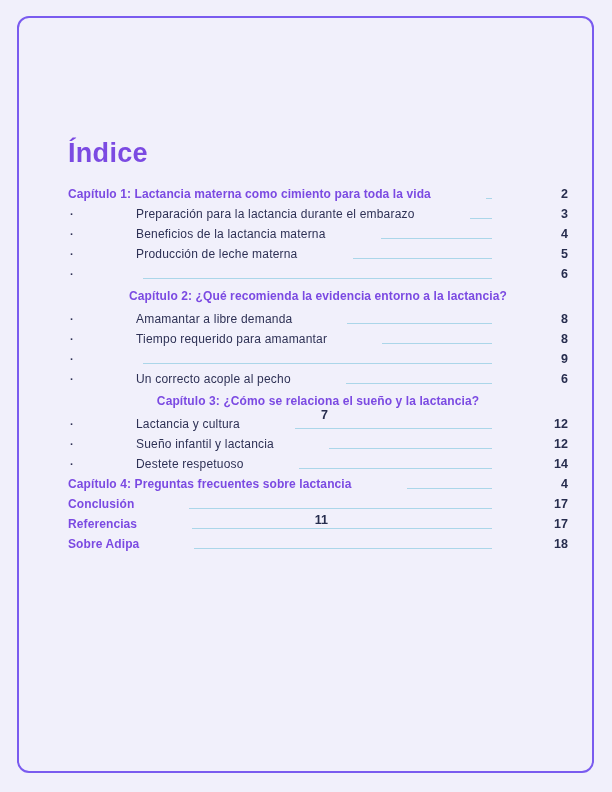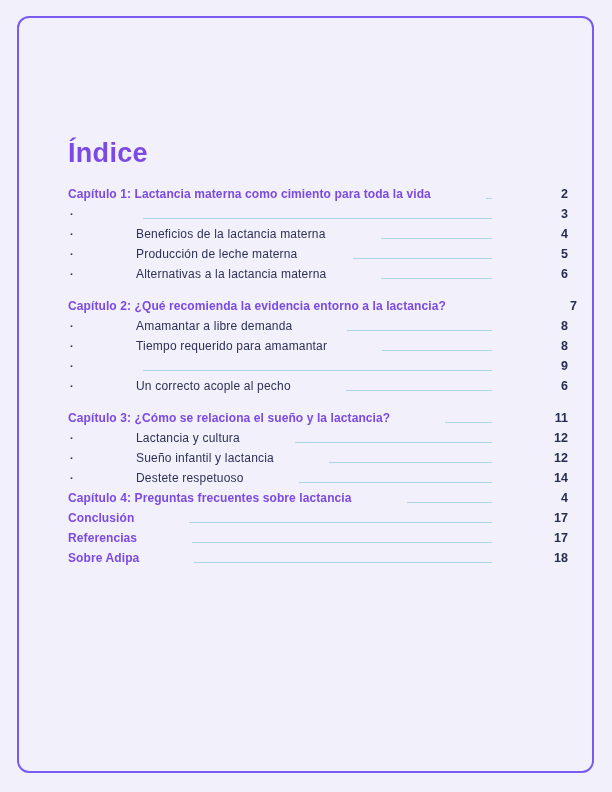--- a/index.html
+++ b/index.html
@@ -39,21 +39,21 @@
     letter-spacing:0.3px;
     margin-bottom:14px;
   }
   .row{
     display:flex;
     align-items:center;
     height:20px;
     font-size:12px;
     gap:48px;
   }
-  .row.sect-gap{margin-top:12px;}
+  .row.sect-gap{margin-top:5px;flex-direction:column;}
   .row.sect-gap-lg{margin-top:0;}
   .lbl{
     white-space:nowrap;
     flex:0 0 auto;
   }
   .chapter-lbl{
     color:var(--accent-purple);
     font-weight:700;
     letter-spacing:0.1px;
   }
@@ -93,38 +93,38 @@
 
   <div class="doc-title">Índice</div>
 
   <div class="row">
     <span class="lbl chapter-lbl">Capítulo 1: Lactancia materna como cimiento para toda la vida</span>
     <span class="leader"></span>
     <span class="pg">2</span>
   </div>
   <div class="row">
     <span class="bullet">·</span>
+    <span class="lbl item-lbl">Preparación para la lactancia durante el embarazo</span>
     <span class="leader"></span>
     <span class="pg">3</span>
   </div>
   <div class="row">
     <span class="bullet">·</span>
     <span class="lbl item-lbl">Beneficios de la lactancia materna</span>
     <span class="leader"></span>
     <span class="pg">4</span>
   </div>
   <div class="row">
     <span class="bullet">·</span>
     <span class="lbl item-lbl">Producción de leche materna</span>
     <span class="leader"></span>
     <span class="pg">5</span>
   </div>
   <div class="row">
     <span class="bullet">·</span>
-    <span class="lbl item-lbl">Alternativas a la lactancia materna</span>
     <span class="leader"></span>
     <span class="pg">6</span>
   </div>
 
   <div class="row sect-gap">
     <span class="lbl chapter-lbl">Capítulo 2: ¿Qué recomienda la evidencia entorno a la lactancia?</span>
     <span class="leader"></span>
     <span class="pg">7</span>
   </div>
   <div class="row">

